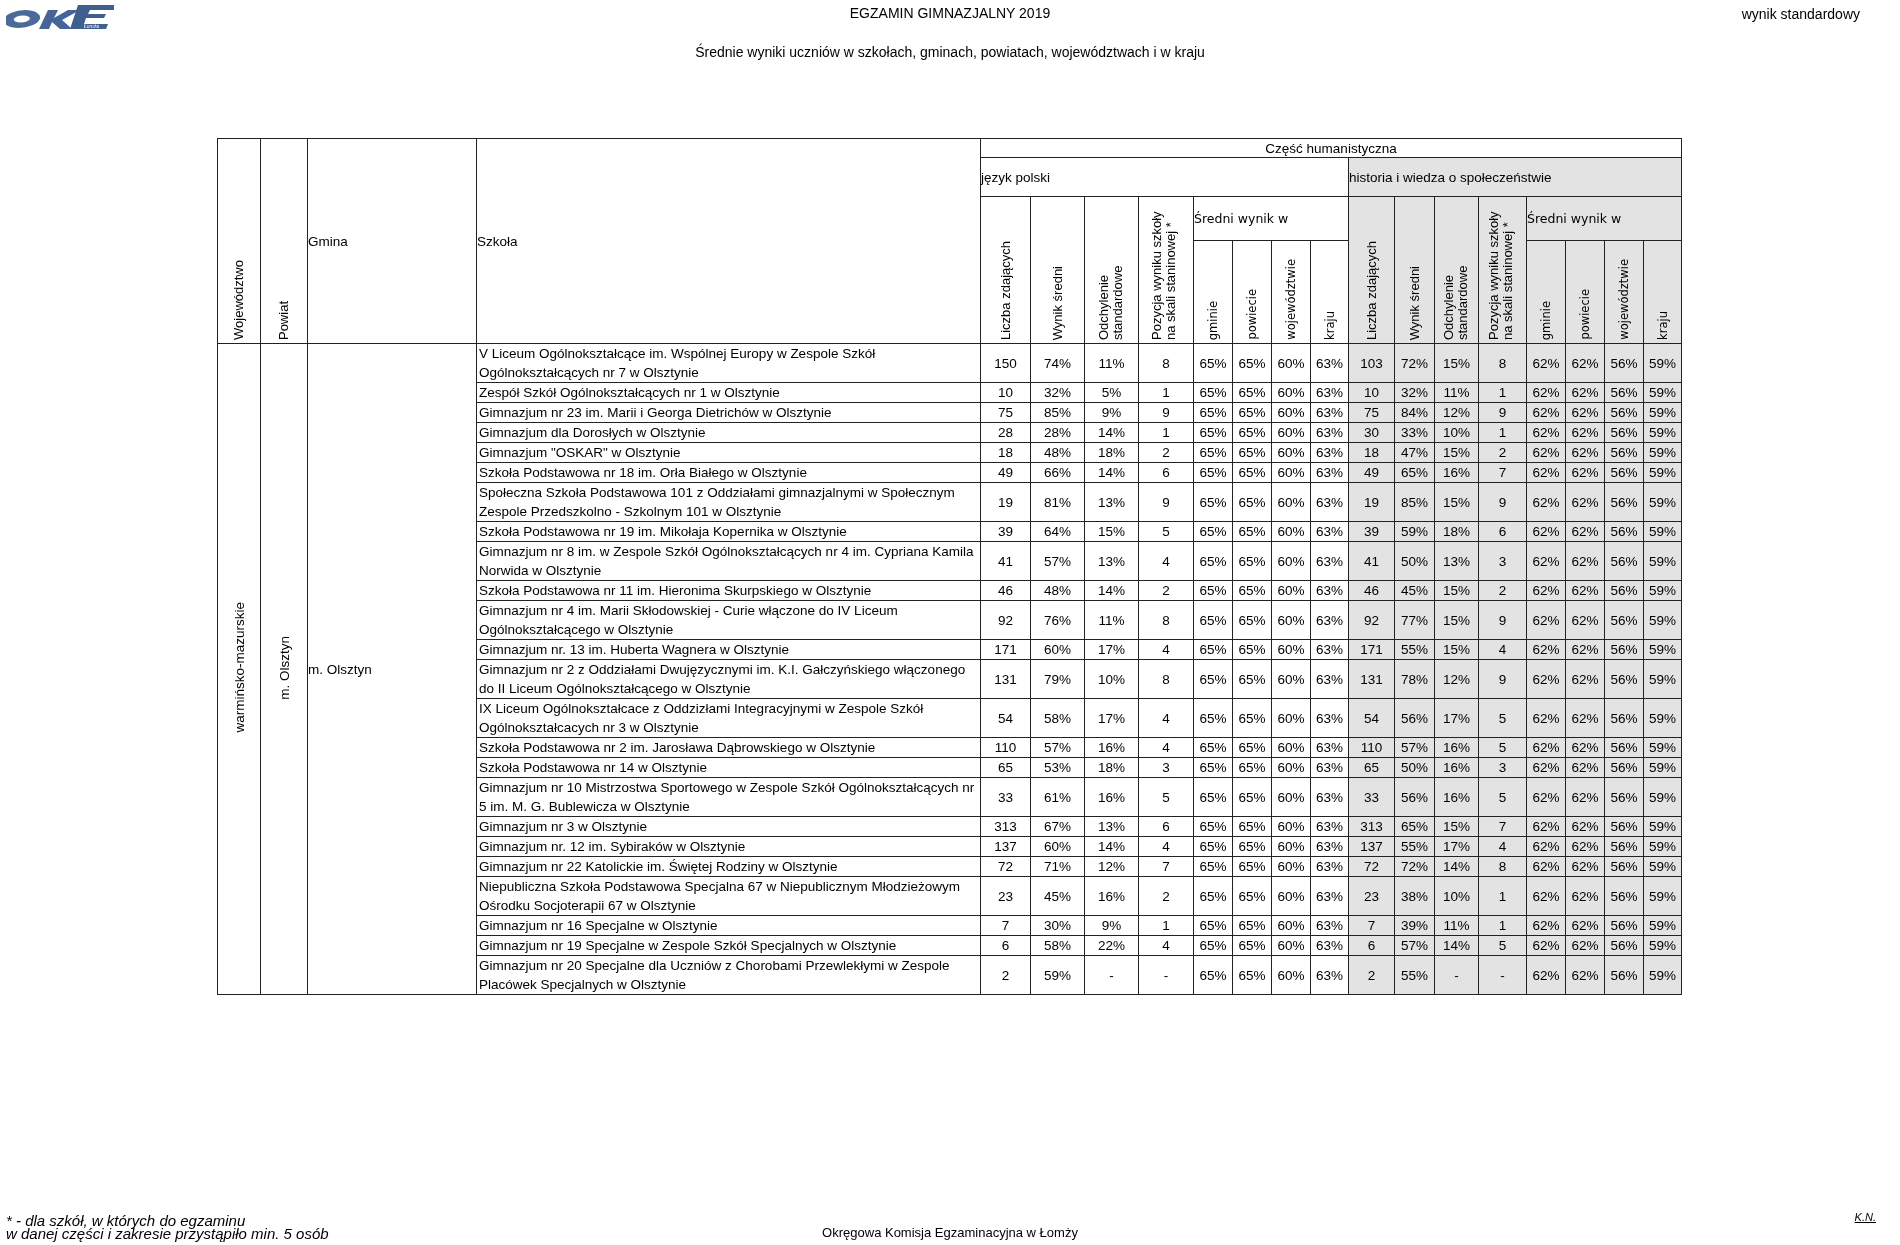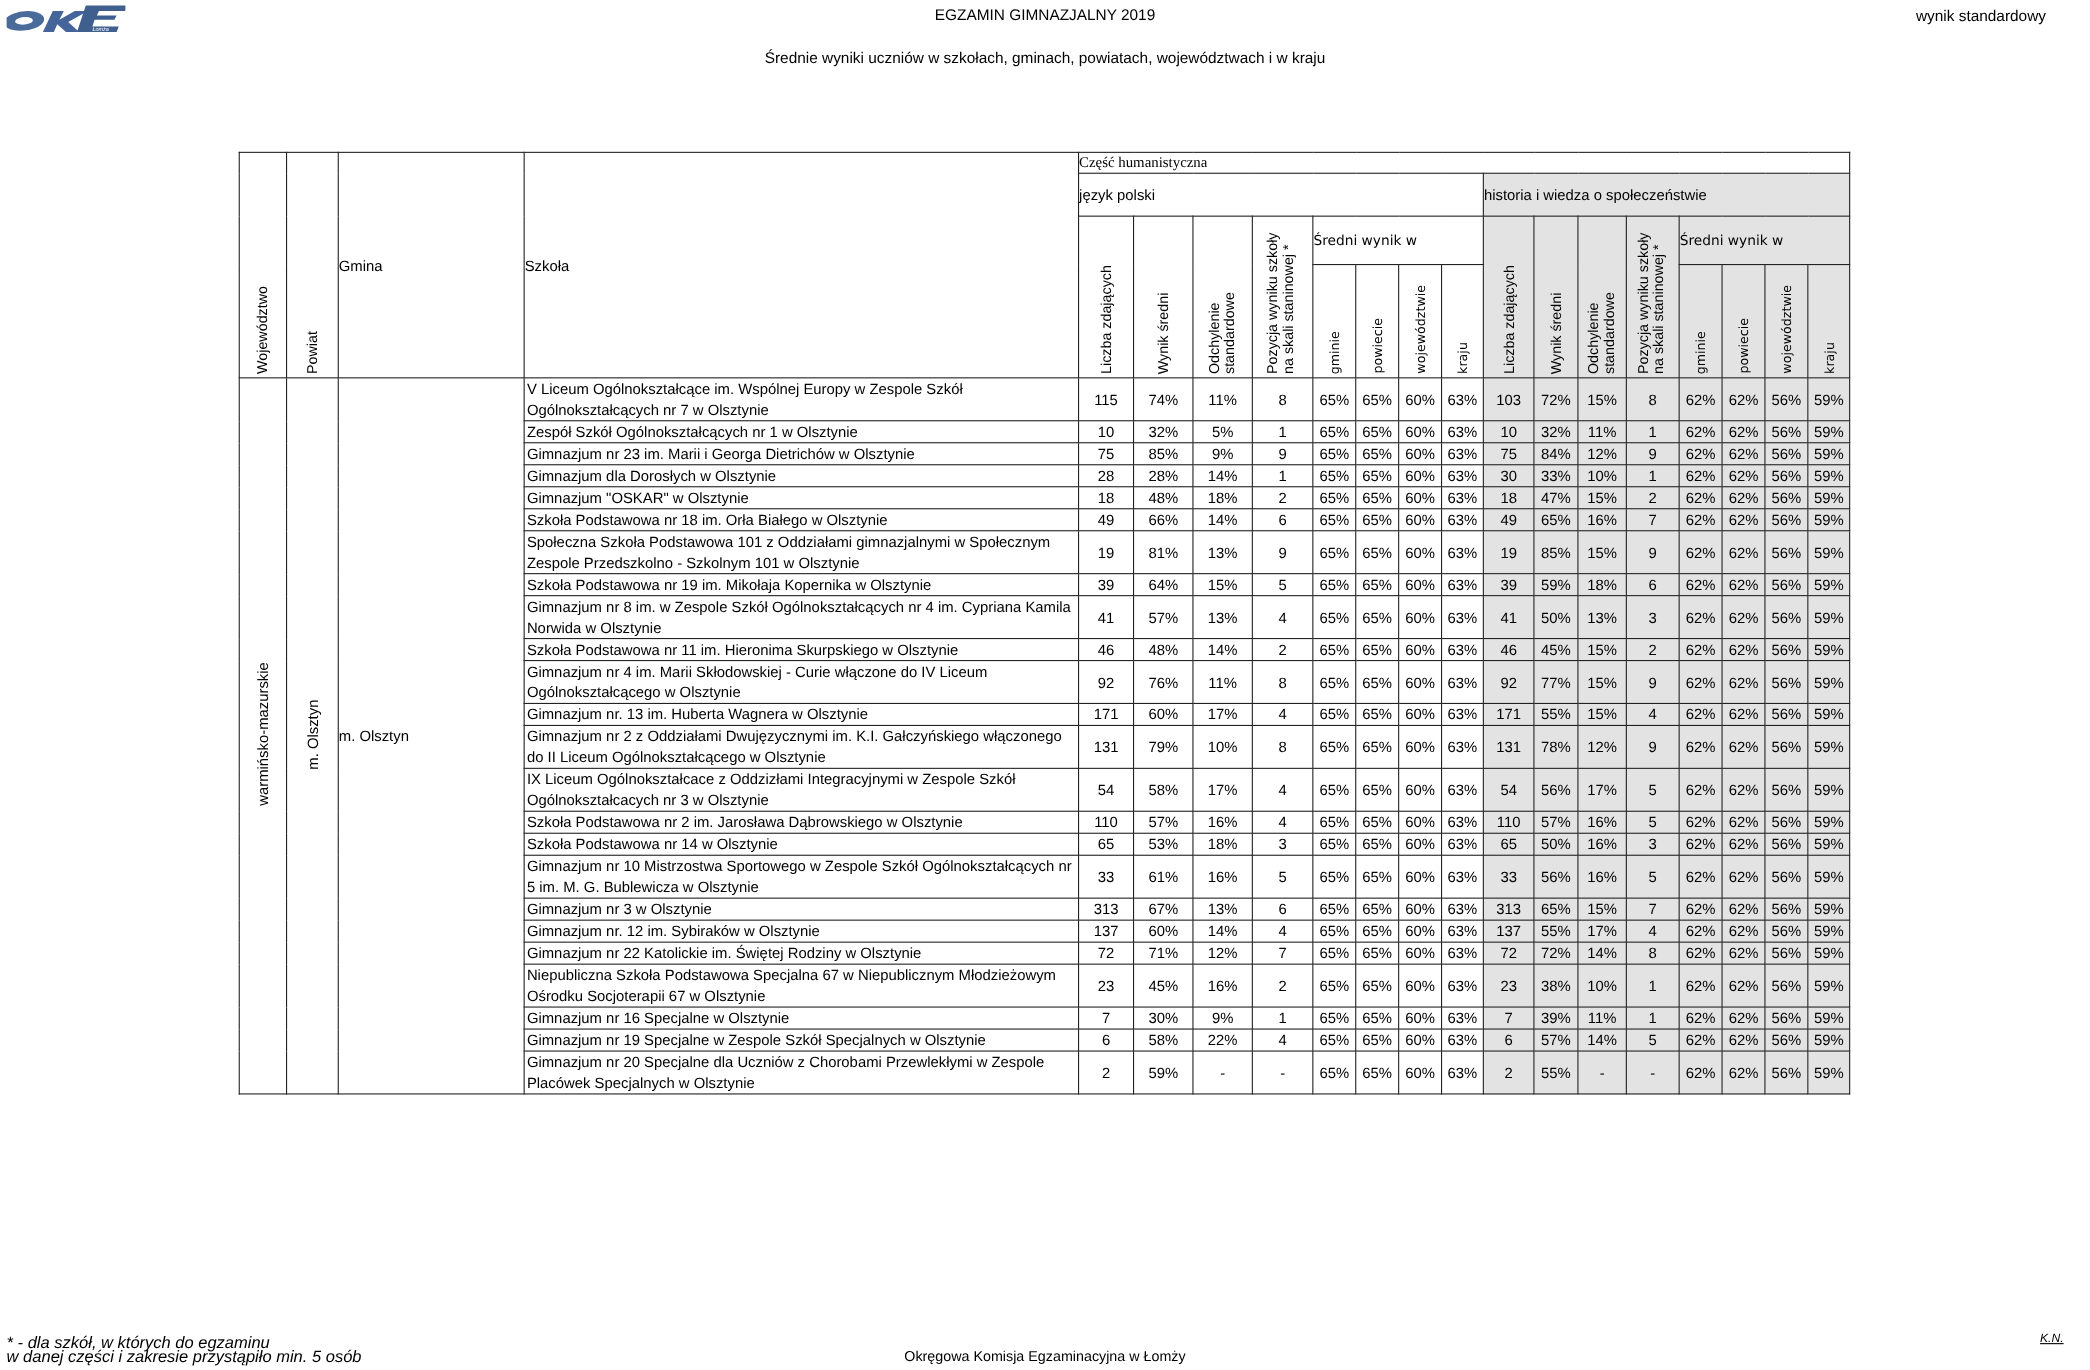--- a/index.html
+++ b/index.html
@@ -17,21 +17,21 @@
   table.grid { position:absolute; left:217px; top:138px; border-collapse:collapse; table-layout:fixed; }
   table.grid td, table.grid th { border:1.5px solid #222; padding:0; font-weight:normal; font-size:13.5px; }
   .hist { background:#e3e3e3; }
   .vtext { writing-mode:vertical-rl; transform:rotate(180deg); white-space:nowrap; display:inline-block; text-align:left; }
   th.v { vertical-align:bottom; text-align:center; padding-bottom:3px; }
   th.v .vtext { font-size:13px; line-height:14px; }
   th.v.sans .vtext { font-family:"DejaVu Sans", sans-serif; font-size:11.5px; }
   .school { text-align:left; padding-left:2px !important; line-height:19px; font-size:13.5px; }
   .num { text-align:center; font-size:13.5px; }
   .h-center { text-align:left; }
-  .h-right { text-align:left; padding-right:4px;font-family:Liberation Serif, serif; }
+  .h-right { text-align:center; padding-right:4px; }
   .side-v { text-align:center; vertical-align:middle; }
   .gmina-cell { text-align:left; vertical-align:middle; padding-left:2px; }
 </style>
 </head>
 <body>
 
 <div class="logo">
   <svg width="108" height="30" viewBox="0 0 108 30">
     <ellipse cx="22" cy="17" rx="18" ry="9" fill="#4a6a9a" transform="skewX(-20)"></ellipse>
     <ellipse cx="22" cy="17" rx="8" ry="3.5" fill="#ffffff" transform="skewX(-20)"></ellipse>
@@ -102,21 +102,21 @@
       <th class="v sans hist"><span class="vtext">województwie</span></th>
       <th class="v sans hist"><span class="vtext">kraju</span></th>
     </tr>
   </thead>
   <tbody id="tbody">
       <tr style="height: 39px;">
         <td rowspan="24" class="side-v"><span class="vtext">warmińsko-mazurskie</span></td>
         <td rowspan="24" class="side-v"><span class="vtext">m. Olsztyn</span></td>
         <td rowspan="24" class="gmina-cell">m. Olsztyn</td>
         <td class="school">V Liceum Ogólnokształcące im. Wspólnej Europy w Zespole Szkół Ogólnokształcących nr 7 w Olsztynie</td>
-        <td class="num">115</td>
+        <td class="num">150</td>
         <td class="num">74%</td>
         <td class="num">11%</td>
         <td class="num">8</td>
         <td class="num">65%</td>
         <td class="num">65%</td>
         <td class="num">60%</td>
         <td class="num">63%</td>
         <td class="num hist">103</td>
         <td class="num hist">72%</td>
         <td class="num hist">15%</td>

